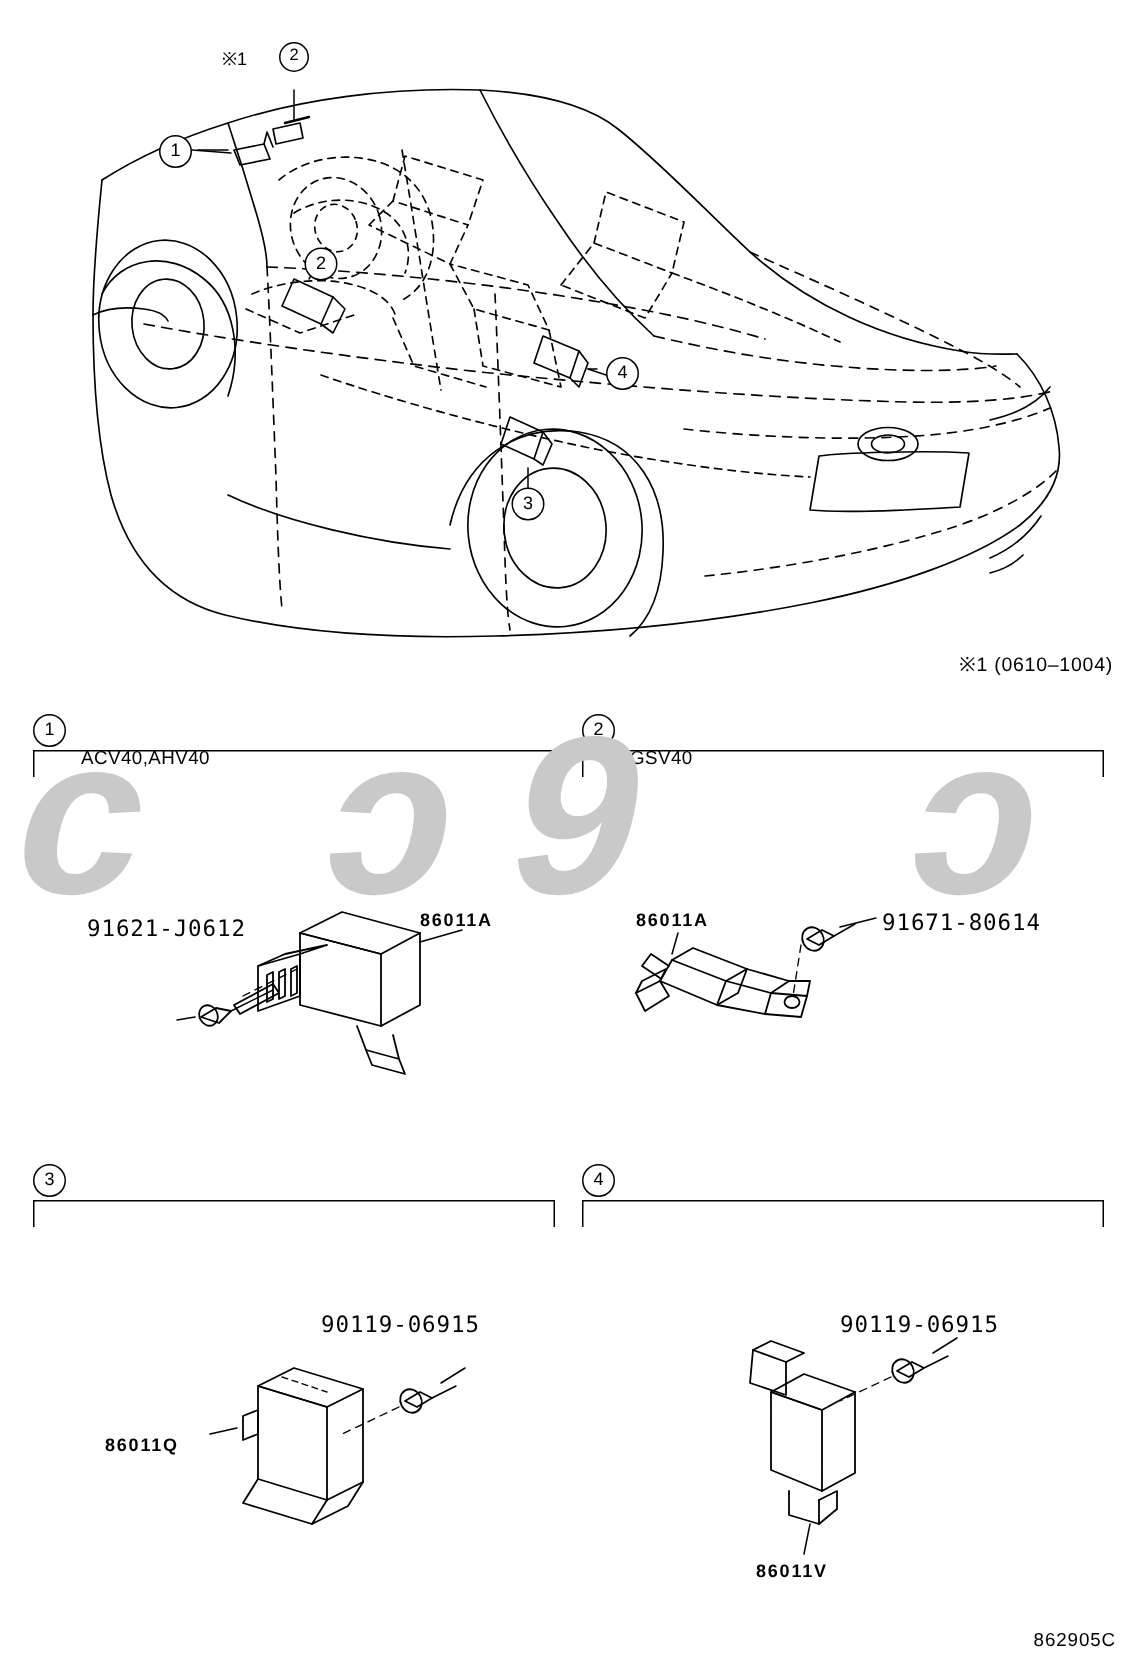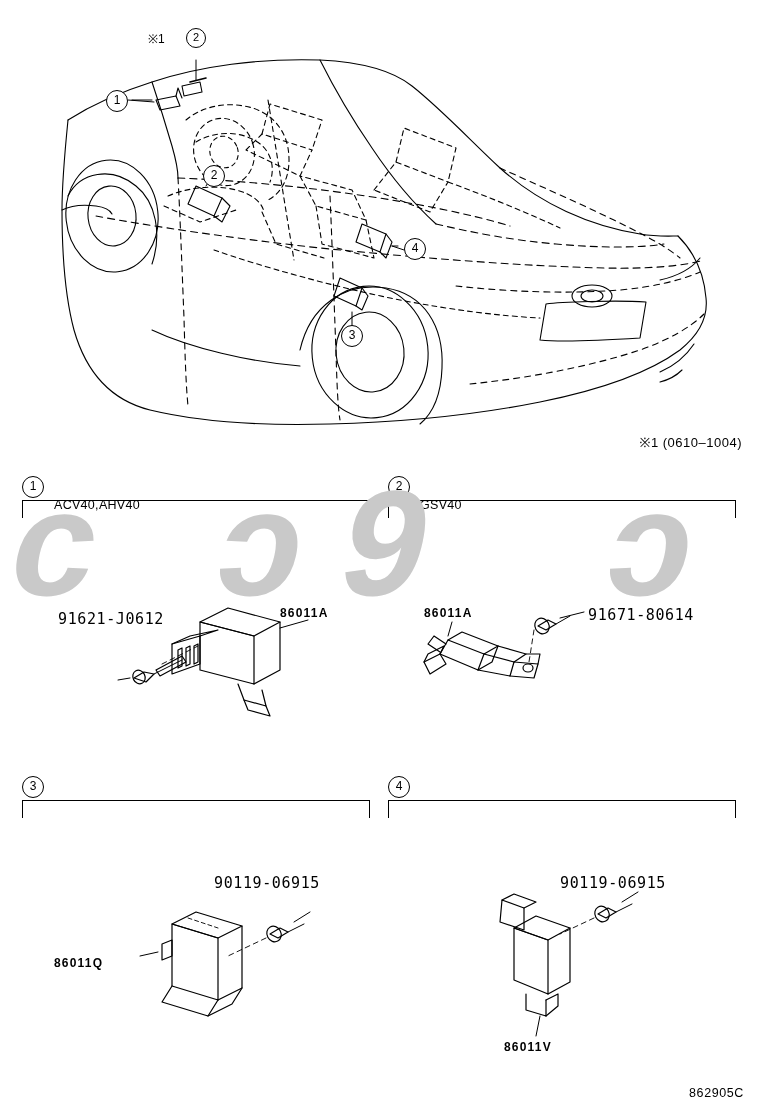--- a/index.html
+++ b/index.html
@@ -381,21 +381,21 @@
         <ellipse cx="252" cy="130" rx="7" ry="8" transform="rotate(-28 252 130)"></ellipse>
         <path d="M266 128 L282 120" stroke-width="1"></path>
 
         <path d="M244 134 L206 152" stroke-dasharray="5,4" stroke-width="0.9"></path>
 
         <path d="M272 118 L288 108" stroke-width="1"></path>
       </g>
     </svg>
 
     <div class="part-label" style="left:192px; top:96px;">90119-06915</div>
-    <div class="part-label bold" style="left:32px; top:178px;">86011Q</div>
+    <div class="part-label bold" style="left:48px; top:178px;">86011Q</div>
   </div>
 
   <div class="panel" style="left:388px; top:778px; width:348px; height:280px;">
     <div class="panel-header">
       <div class="bubble" style="left:0px; top:-2px;">4</div>
       <div class="panel-title"></div>
       <div class="panel-rule" style="width:348px;"></div>
       <div class="panel-rule-left"></div>
       <div class="panel-rule-right" style="left:347px;"></div>
     </div>

